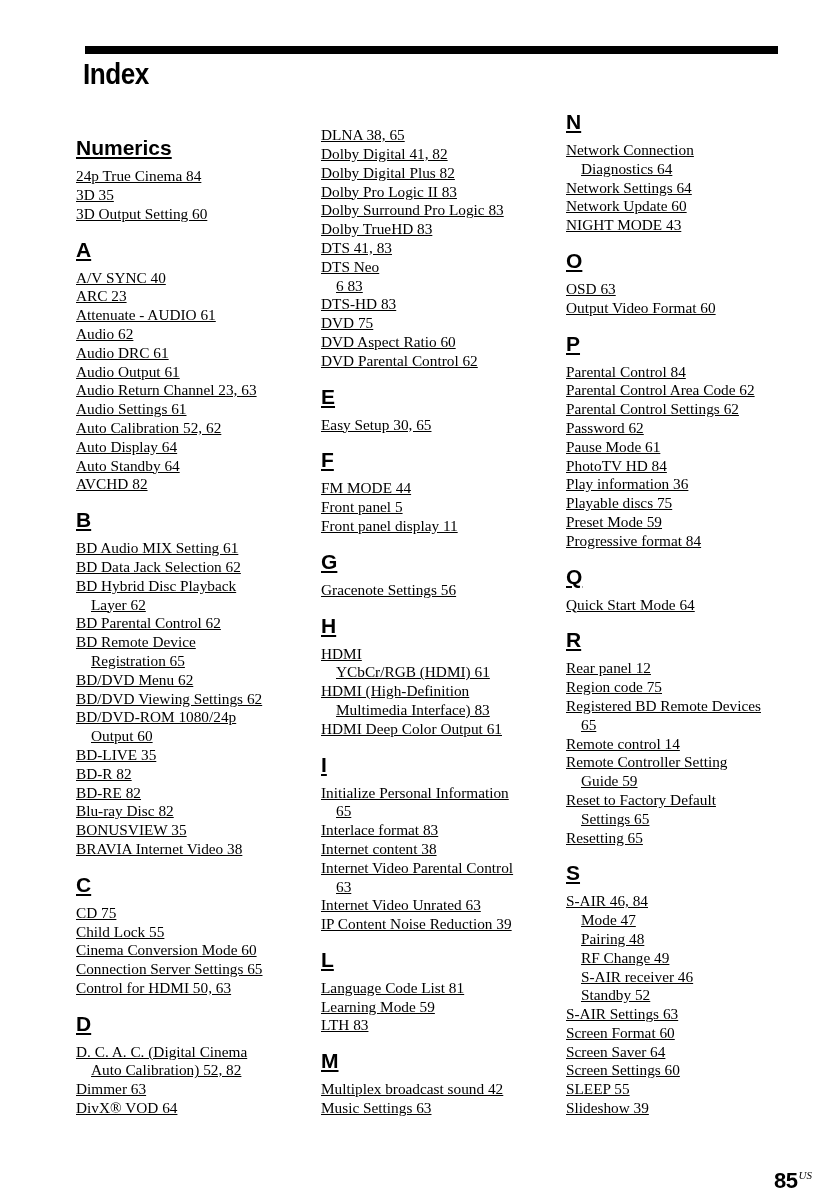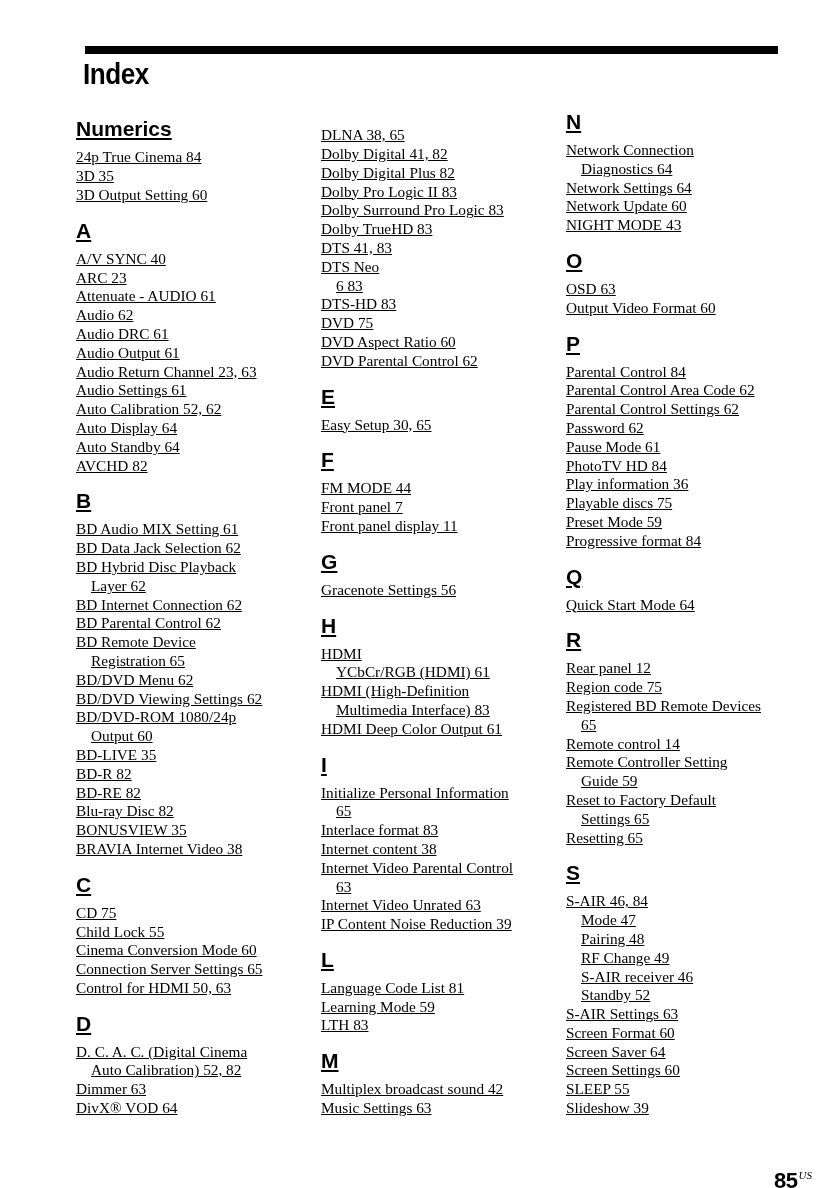--- a/index.html
+++ b/index.html
@@ -146,23 +146,20 @@
             <div class="line">BD Audio MIX Setting 61</div>
           </div>
           <div class="entry">
             <div class="line">BD Data Jack Selection 62</div>
           </div>
           <div class="entry">
             <div class="line">BD Hybrid Disc Playback</div>
             <div class="line cont">Layer 62</div>
           </div>
           <div class="entry">
-            <div class="line">BD Internet Connection 62</div>
-          </div>
-          <div class="entry">
             <div class="line">BD Parental Control 62</div>
           </div>
           <div class="entry">
             <div class="line">BD Remote Device</div>
             <div class="line cont">Registration 65</div>
           </div>
           <div class="entry">
             <div class="line">BD/DVD Menu 62</div>
           </div>
           <div class="entry">
@@ -268,21 +265,21 @@
           <div class="entry">
             <div class="line">Easy Setup 30, 65</div>
           </div>
         </div>
         <div class="section">
           <div class="heading">F</div>
           <div class="entry">
             <div class="line">FM MODE 44</div>
           </div>
           <div class="entry">
-            <div class="line">Front panel 7</div>
+            <div class="line">Front panel 5</div>
           </div>
           <div class="entry">
             <div class="line">Front panel display 11</div>
           </div>
         </div>
         <div class="section">
           <div class="heading">G</div>
           <div class="entry">
             <div class="line">Gracenote Settings 56</div>
           </div>

